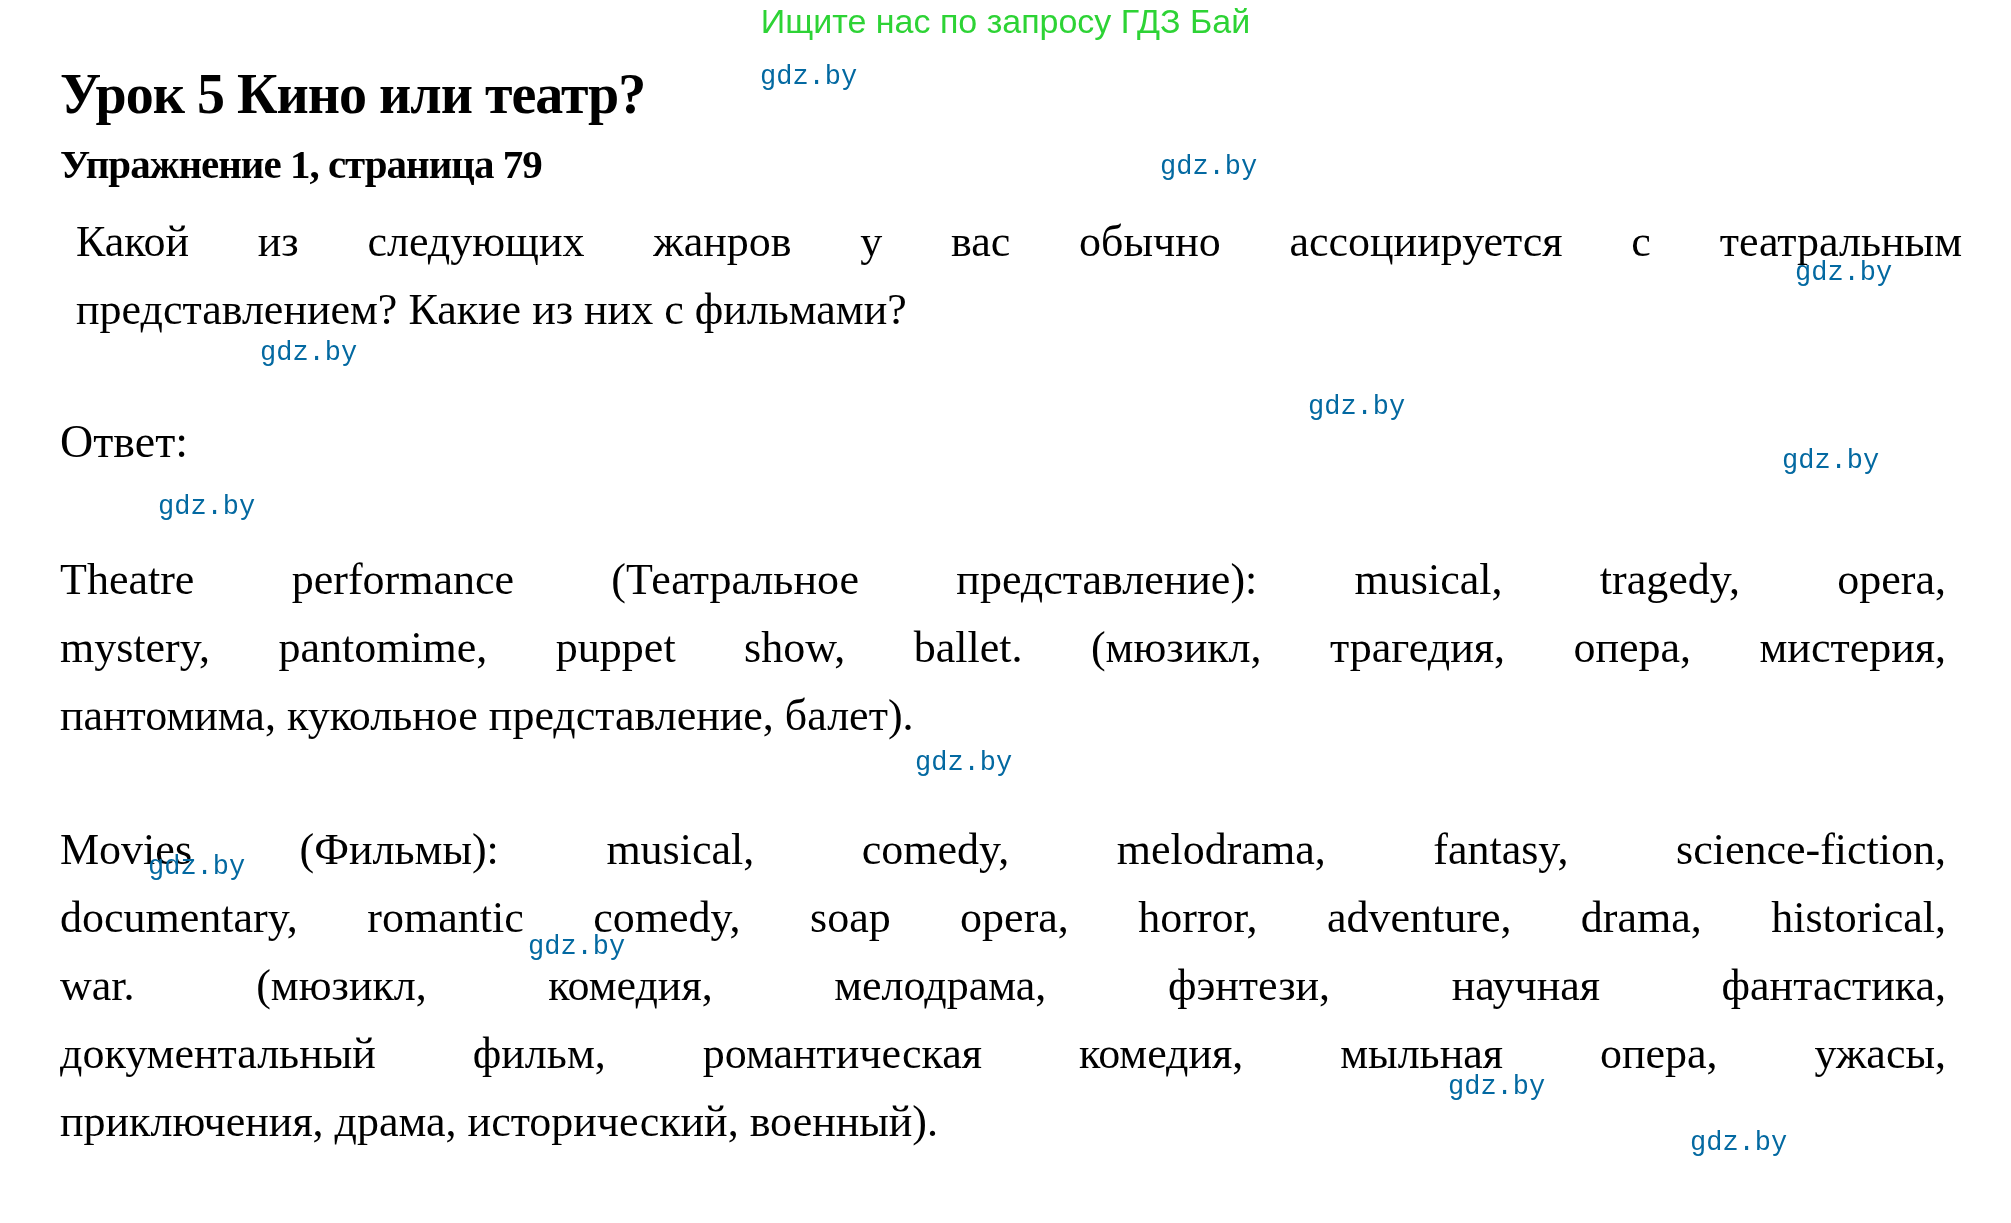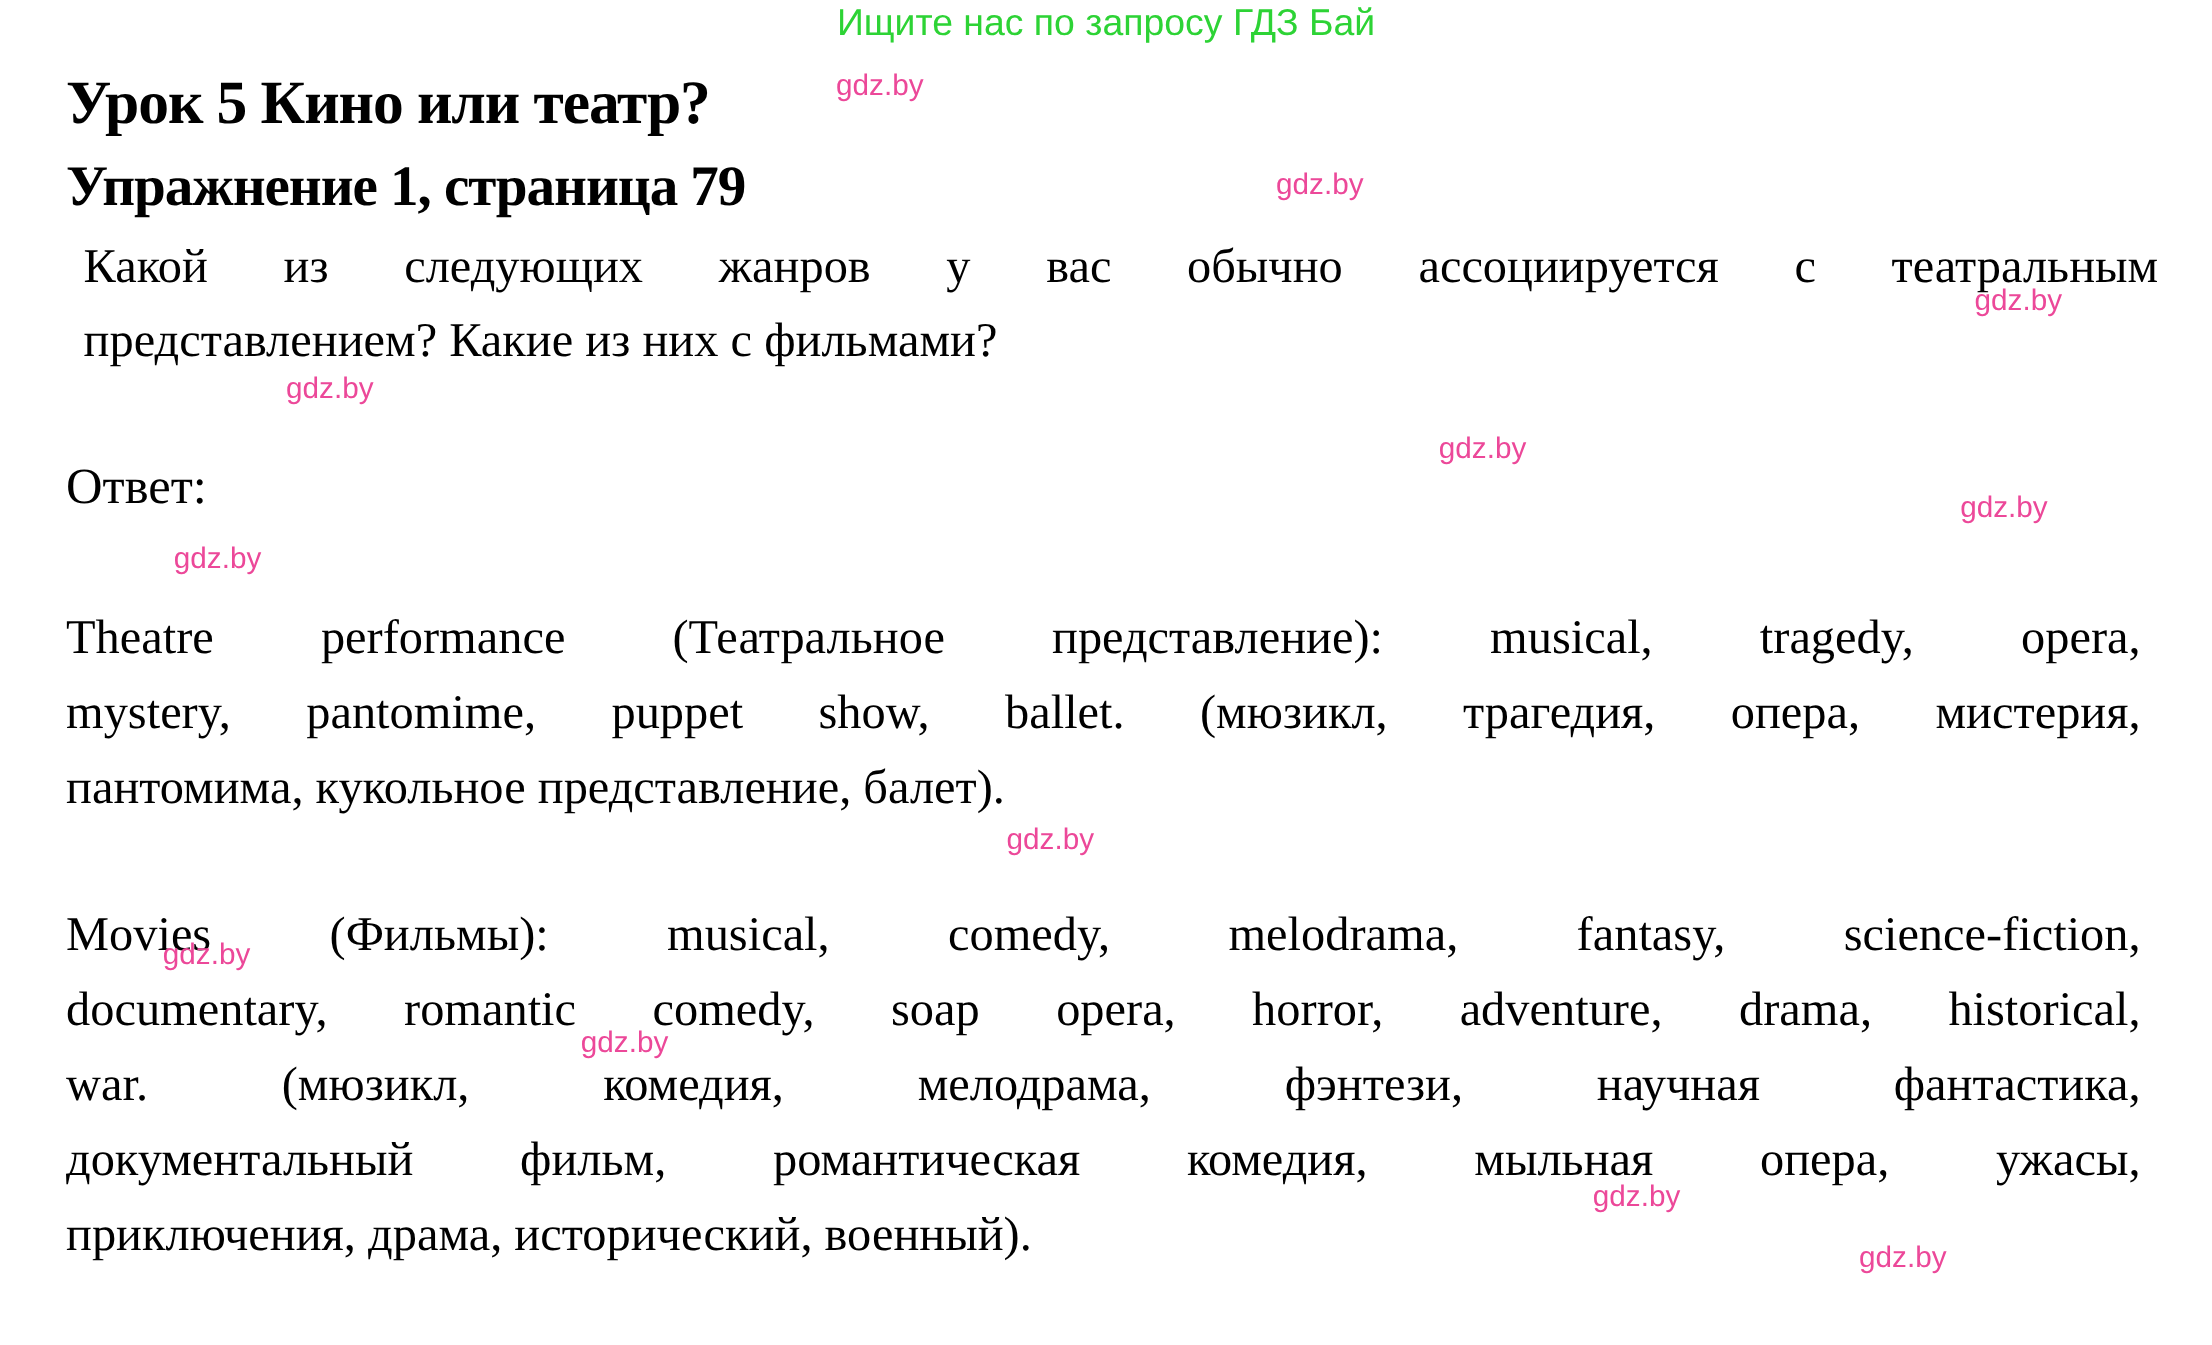--- a/index.html
+++ b/index.html
@@ -25,21 +25,21 @@
     position: absolute;
     left: 60px; top: 62px;
     font-size: 56px;
     font-weight: bold;
     letter-spacing: -1px;
     white-space: nowrap;
   }
   .h2 {
     position: absolute;
     left: 60px; top: 140px;
-    font-size: 52px;
+    font-size: 41px;
     font-weight: bold;
     letter-spacing: -1px;
     white-space: nowrap;
   }
   .para {
     position: absolute;
     left: 60px;
     width: 1886px;
     font-size: 44px;
     line-height: 68px;
@@ -56,23 +56,23 @@
   .line {
     text-align: justify;
     text-align-last: justify;
     white-space: normal;
   }
   .line.last {
     text-align-last: left;
   }
   .wm {
     position: absolute;
-    font-family: Liberation Sans, sans-serif;
+    font-family: Liberation Mono, monospace;
     font-size: 27px;
-    color: #ec4899;
+    color: #0369a1;
     white-space: nowrap;
   }
   .wm1  { left: 760px;  top: 62px; }
   .wm2  { left: 1160px; top: 152px; }
   .wm3  { left: 1795px; top: 258px; }
   .wm4  { left: 260px;  top: 338px; }
   .wm5  { left: 1308px; top: 392px; }
   .wm6  { left: 1782px; top: 446px; }
   .wm7  { left: 158px;  top: 492px; }
   .wm8  { left: 915px;  top: 748px; }

